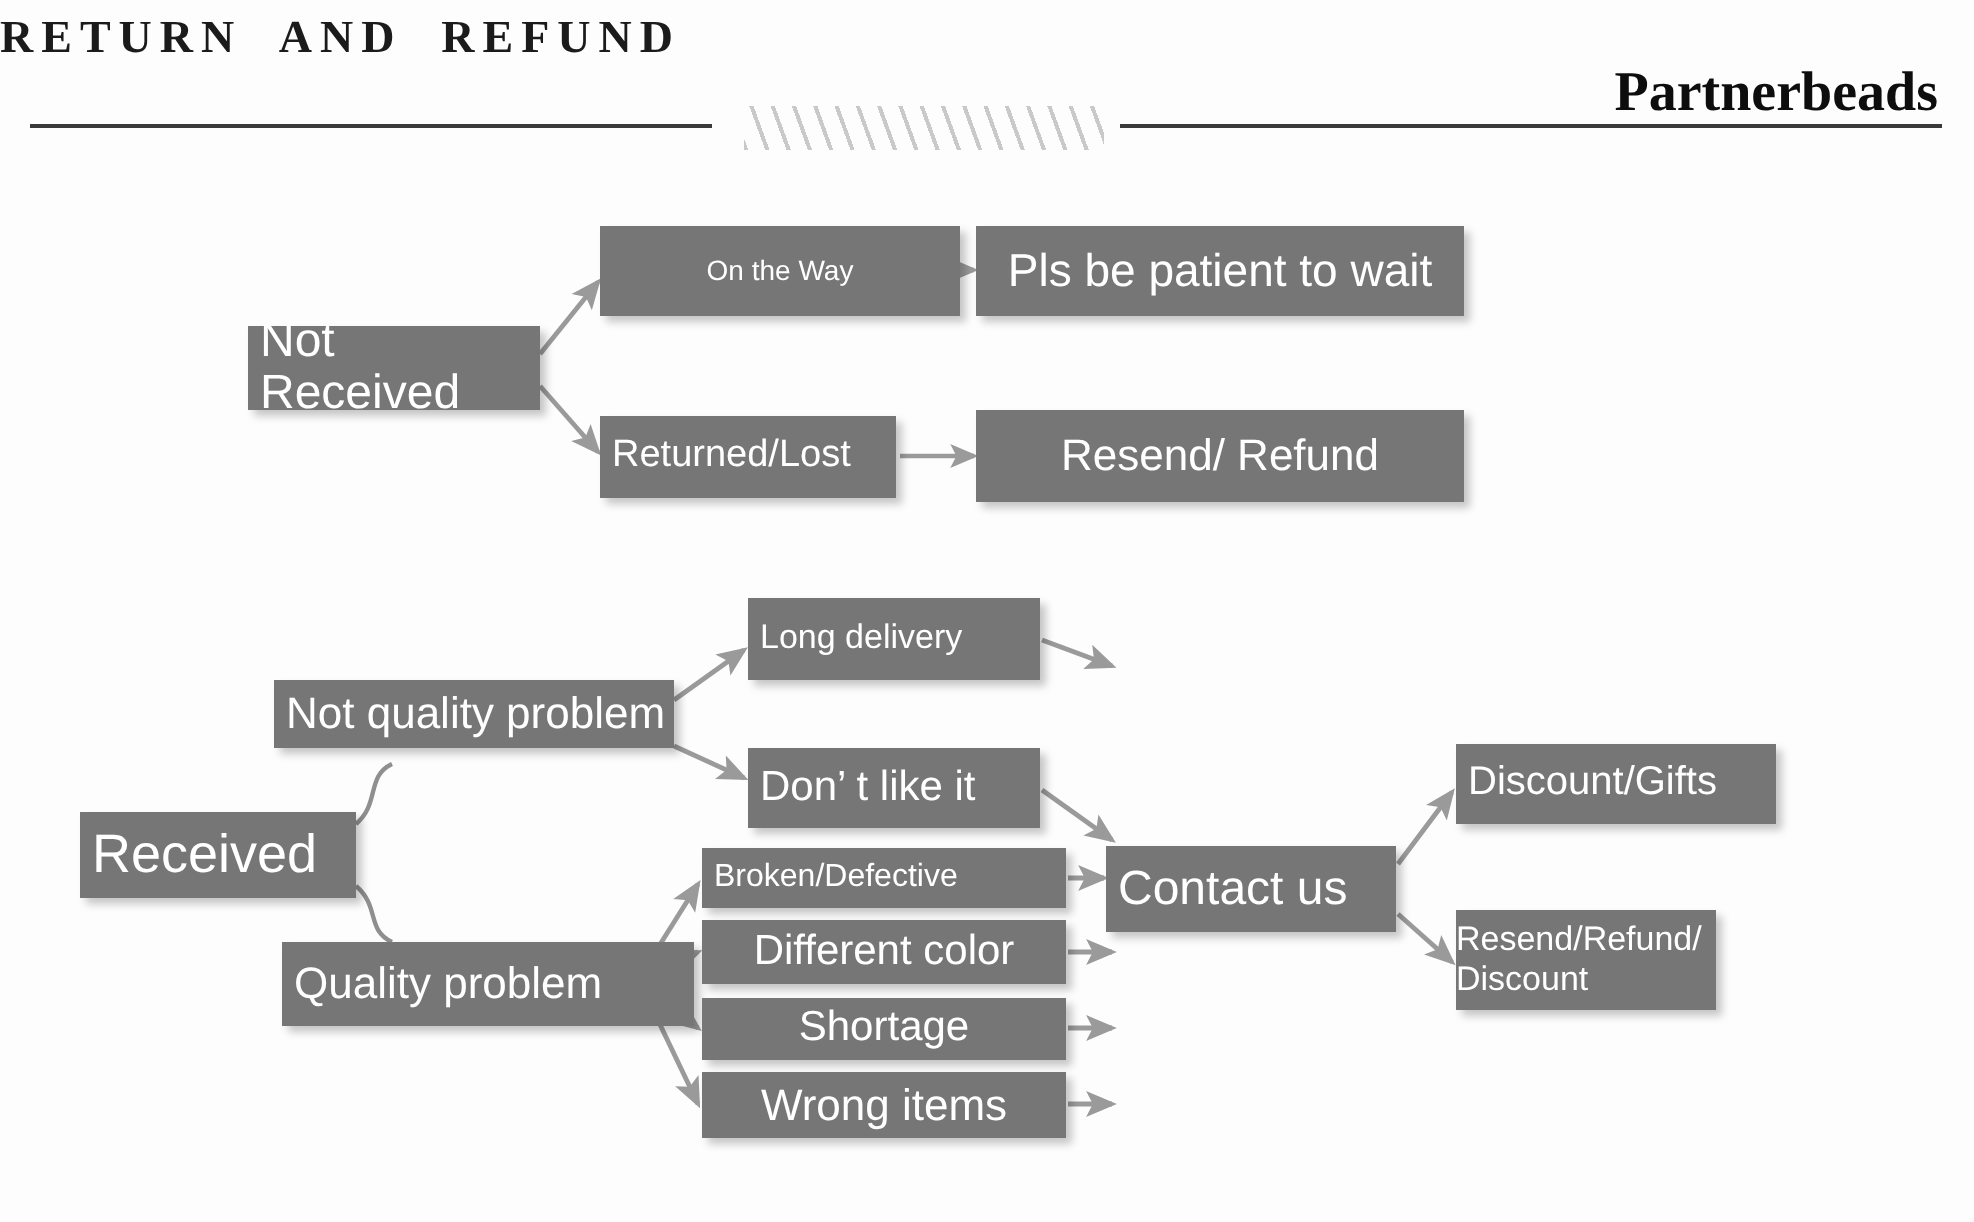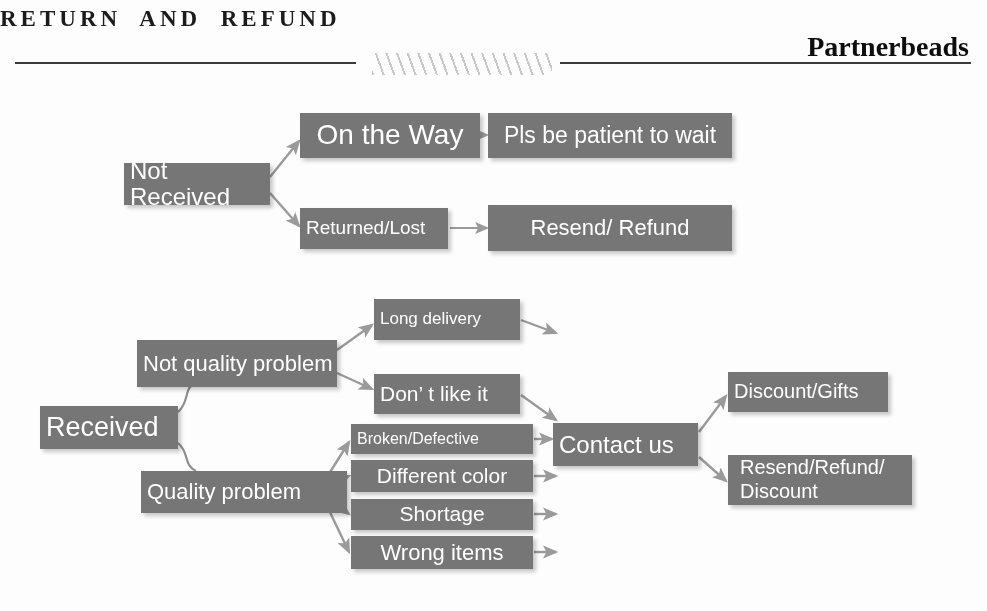--- a/index.html
+++ b/index.html
@@ -71,41 +71,41 @@
     box-shadow: 3px 3px 4px rgba(0,0,0,0.22);
     line-height: 1.08;
     white-space: pre-line;
     z-index: 3;
   }
   .node.center { justify-content: center; text-align: center; }
   .node.left   { justify-content: flex-start; text-align: left; padding-left: 6px; }
 
   
   #n-not-received   { left:124px; top:163px; width:146px; height:42px; font-size:24px; }
-  #n-on-the-way     { left:300px; top:113px; width:180px; height:45px; font-size:28px; }
+  #n-on-the-way     { left:300px; top:113px; width:180px; height:45px; font-size:14px; }
   #n-pls-wait       { left:488px; top:113px; width:244px; height:45px; font-size:23px; }
   #n-returned-lost  { left:300px; top:208px; width:148px; height:41px; font-size:19px; }
   #n-resend-refund  { left:488px; top:205px; width:244px; height:46px; font-size:22px; }
 
   #n-received       { left:40px;  top:406px; width:138px; height:43px; font-size:27px; }
-  #n-not-quality    { left:137px; top:340px; width:200px; height:47px; font-size:22px; }
+  #n-not-quality    { left:137px; top:340px; width:200px; height:34px; font-size:22px; }
   #n-quality        { left:141px; top:471px; width:206px; height:42px; font-size:22px; }
 
   #n-long-delivery  { left:374px; top:299px; width:146px; height:41px; font-size:17px; }
   #n-dont-like      { left:374px; top:374px; width:146px; height:40px; font-size:21px; }
   #n-broken         { left:351px; top:424px; width:182px; height:30px; font-size:16px; }
   #n-diff-color     { left:351px; top:460px; width:182px; height:32px; font-size:21px; }
   #n-shortage       { left:351px; top:499px; width:182px; height:31px; font-size:21px; }
   #n-wrong-items    { left:351px; top:536px; width:182px; height:33px; font-size:22px; }
 
   #n-contact-us     { left:553px; top:423px; width:145px; height:43px; font-size:24px; }
   #n-discount-gifts { left:728px; top:372px; width:160px; height:40px; font-size:20px; }
   #n-resend-disc    {
-      left:728px; top:455px; width:184px; height:50px; font-size:20px;
-      align-items:center; padding-left:12px; line-height:1.18;
+      left:728px; top:455px; width:130px; height:50px; font-size:17px;
+      align-items:center; padding-left:0; line-height:1.18;
   }
 
   
   #connectors {
     position: absolute;
     left: 0; top: 0;
     width: 987px; height: 611px;
     z-index: 1;
     pointer-events: none;
   }

